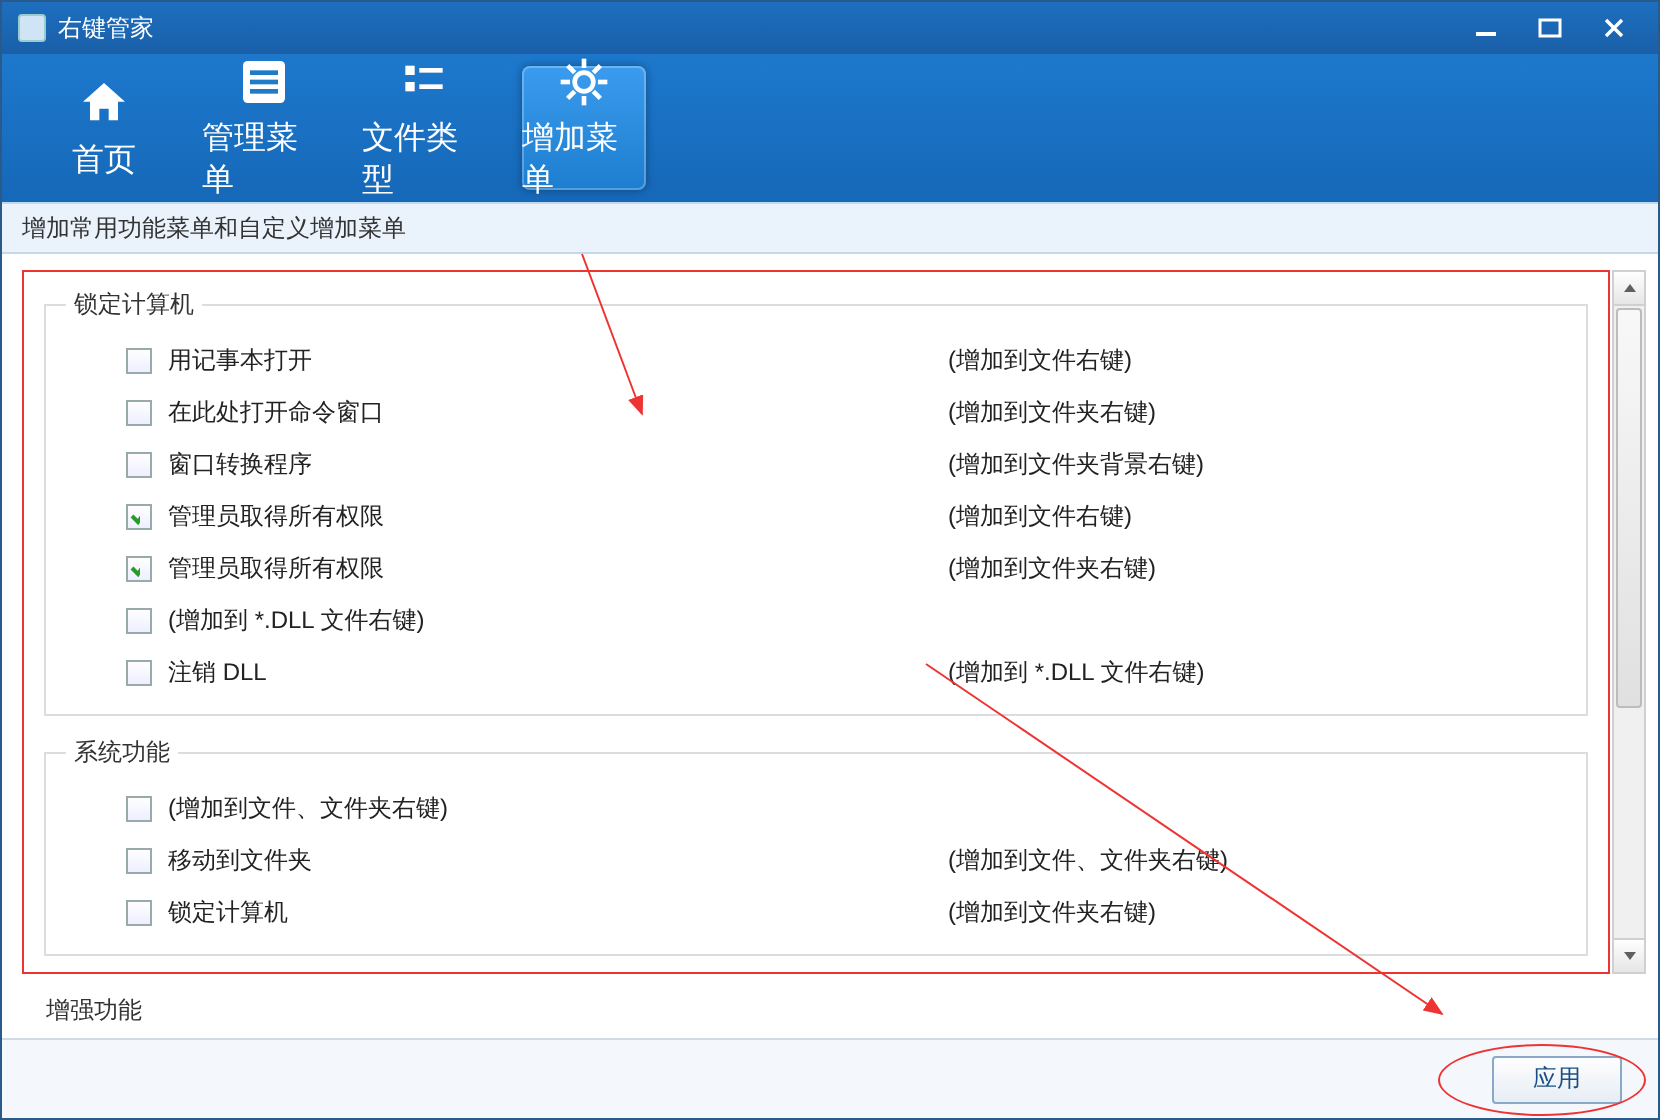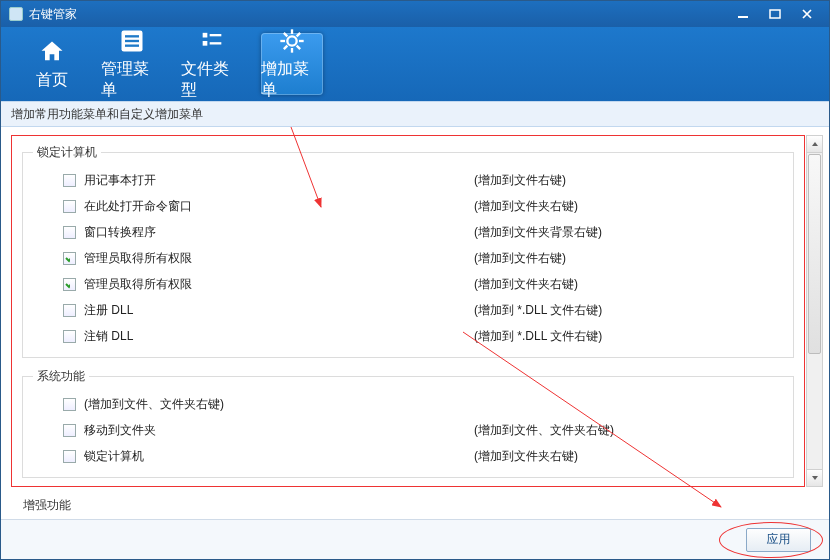--- a/index.html
+++ b/index.html
@@ -314,21 +314,20 @@
               <span class="cb checked">
                 <svg width="11" height="11" style="display: block;">
                   <path d="M2 5 L5 8 L9 2" stroke="#2a9b2a" stroke-width="2" fill="none"></path>
                 </svg>
               </span>
               <span class="name">管理员取得所有权限</span>
               <span class="desc">(增加到文件夹右键)</span>
             </div>
             <div class="row">
               <span class="cb"></span>
-              <span class="name">注册 DLL</span>
               <span class="desc">(增加到 *.DLL 文件右键)</span>
             </div>
             <div class="row">
               <span class="cb"></span>
               <span class="name">注销 DLL</span>
               <span class="desc">(增加到 *.DLL 文件右键)</span>
             </div>
           </div>
       </fieldset>
 

